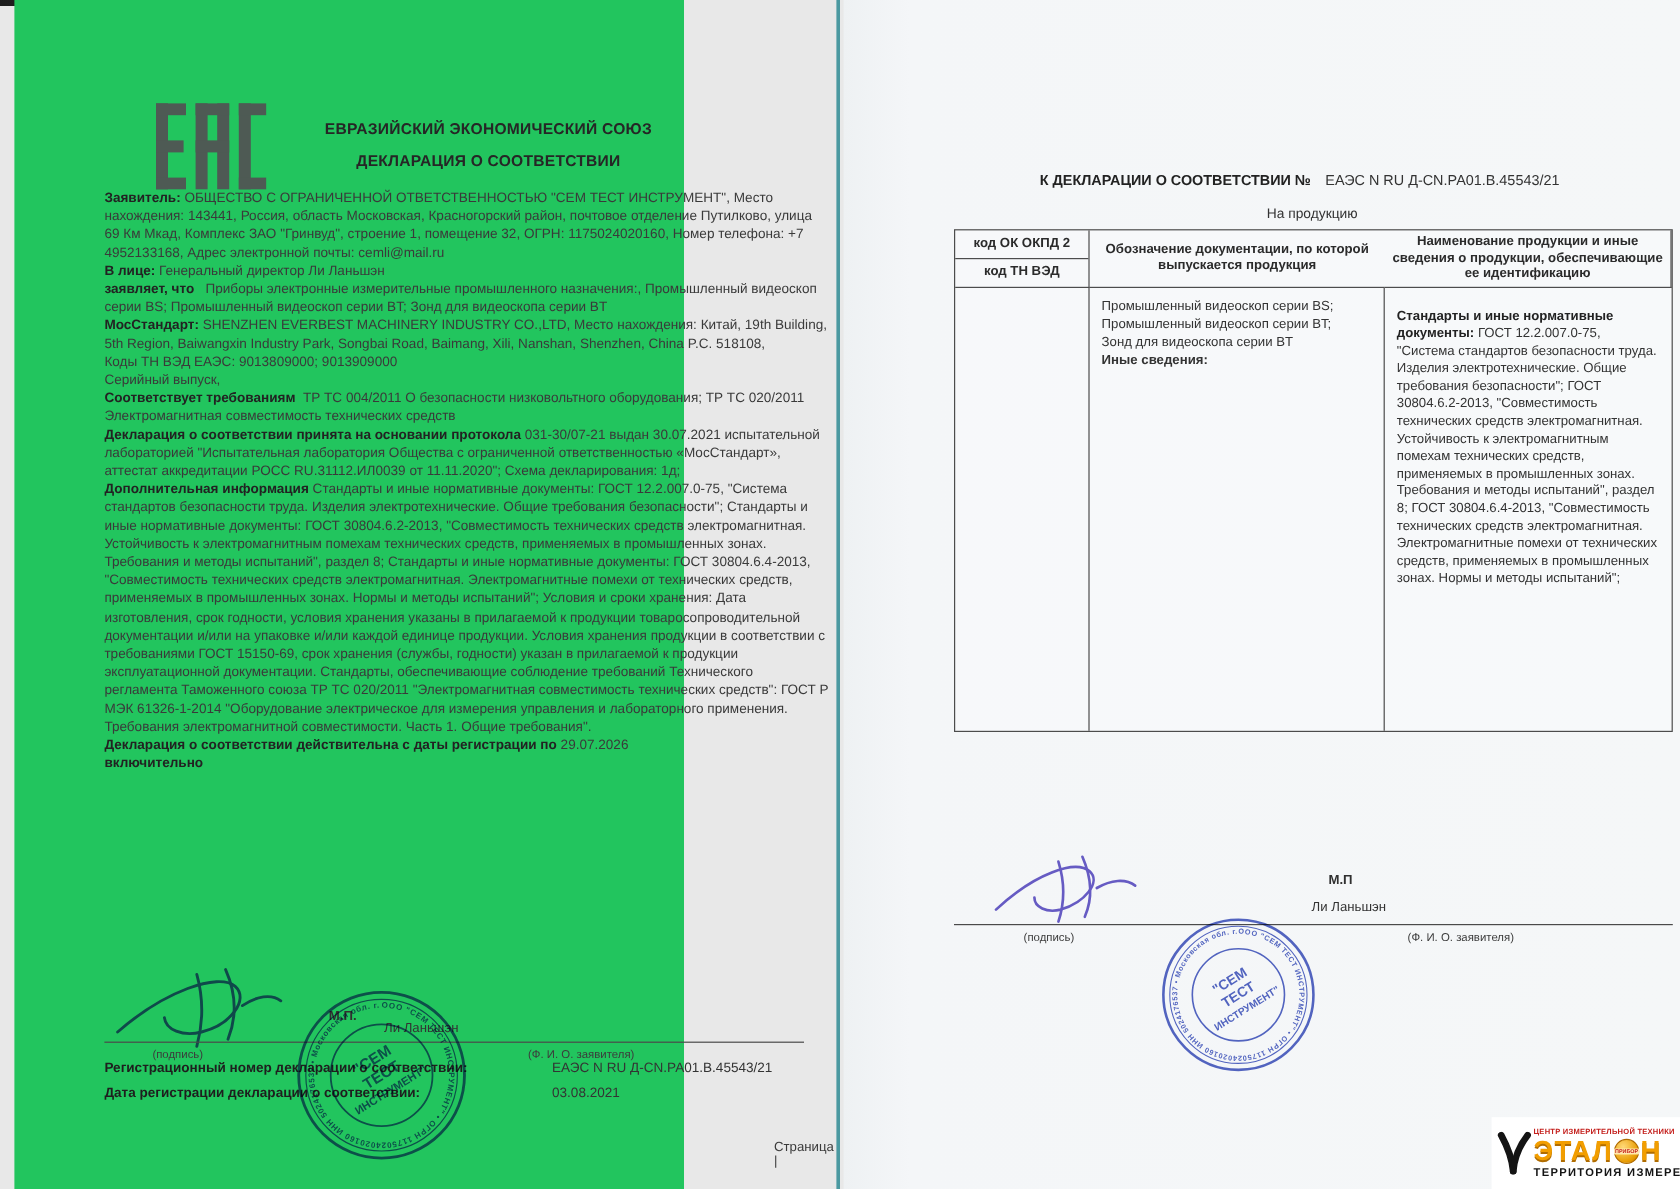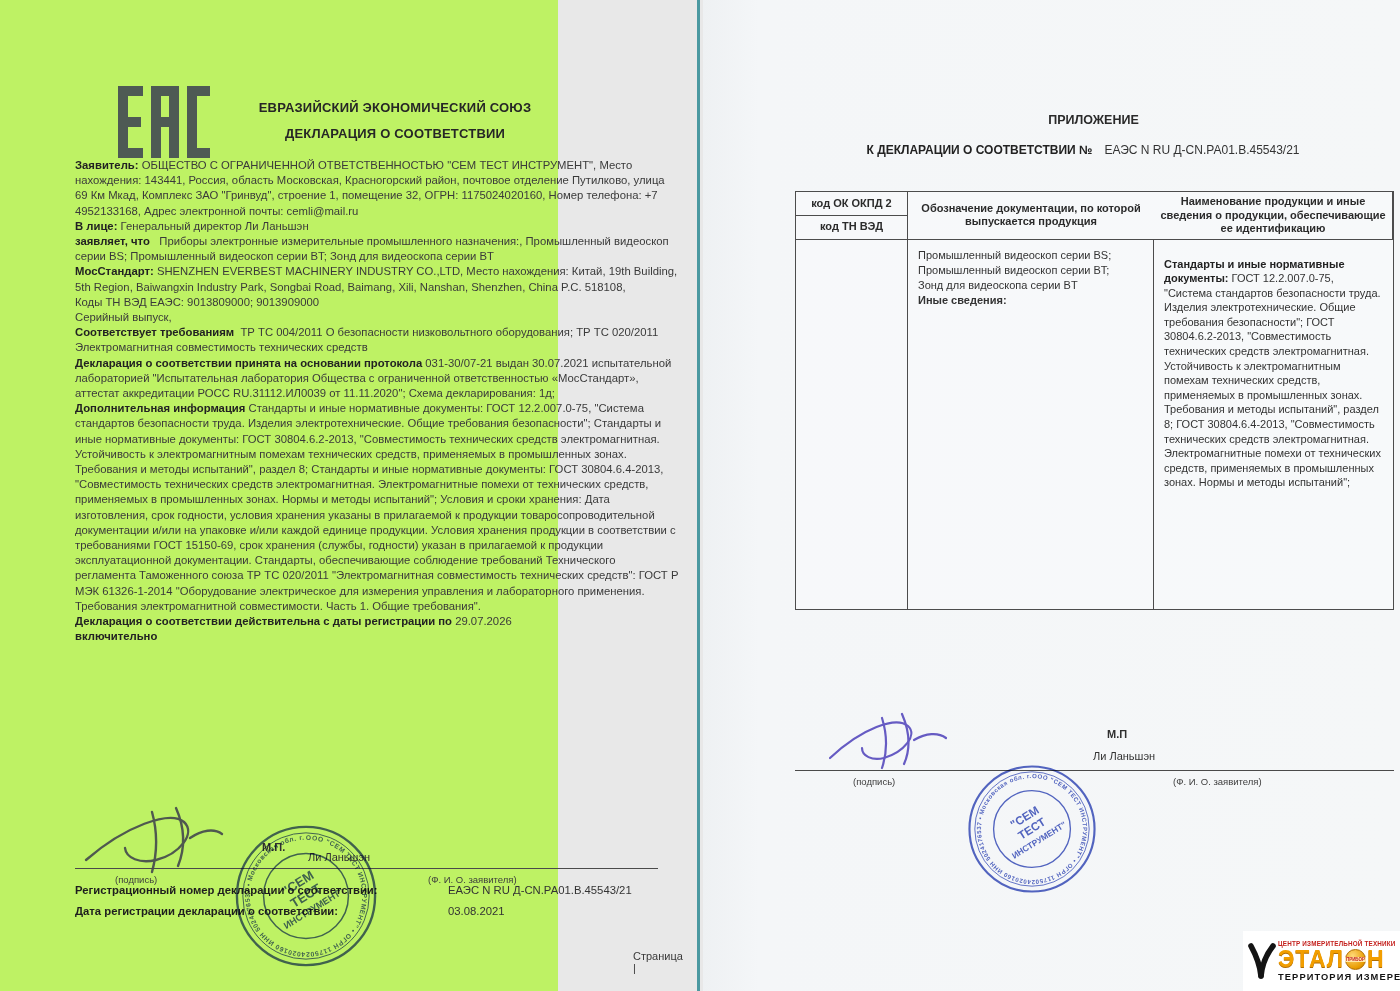--- a/index.html
+++ b/index.html
@@ -1,19 +1,19 @@
 <!DOCTYPE html>
 <html><head>
 <meta charset="utf-8">
 <style>
   html,body{margin:0;padding:0;}
   body{width:1400px;height:991px;position:relative;background:#e8e8e8;
        font-family:"Liberation Sans", sans-serif;overflow:hidden;}
   .page{position:absolute;top:0;height:991px;}
-  .page-left{left:0;width:558px;background:#bef264;}
+  .page-left{left:12px;width:558px;background:#22c55e;}
   .page-right{left:703px;width:697px;background:linear-gradient(90deg,#eef1f3 0%,#f4f6f8 8%,#f5f7f8 100%);}
   .divider{position:absolute;left:697px;top:0;width:3px;height:991px;background:#4b99a1;}
   .scan-edge{position:absolute;left:0;top:0;width:430px;height:5px;
              background:linear-gradient(90deg,#1c1c1c 0%,#3a3a3a 35%,rgba(120,120,120,0) 100%);}
   .scan-mark{position:absolute;left:1348px;top:7px;width:15px;height:4px;background:#9a9a9a;border-radius:2px;transform:rotate(-8deg);opacity:.8;}
 
   
   .eac-logo{position:absolute;left:118px;top:86px;}
   .head-center{position:absolute;left:170px;top:100px;width:450px;text-align:center;color:#262626;}
   .head-center .h1{font-weight:bold;font-size:13px;letter-spacing:.2px;}
@@ -159,25 +159,25 @@
     </g>
   </svg>
 
   <div class="page-num">Страница |</div>
 </div>
 
 <div class="divider"></div>
 
 <div class="page page-right">
 
-  <div class="r-title">ПРИЛОЖЕНИЕ</div>
   <div class="r-sub">
     <b>К ДЕКЛАРАЦИИ О СООТВЕТСТВИИ №</b>
     <span>ЕАЭС N RU Д-CN.РА01.В.45543/21</span>
   </div>
+  <div class="r-cap">На продукцию</div>
 
   <div class="tbl">
     <div class="cell hdr c1h">
       <div class="sub first">код ОК ОКПД 2</div>
       <div class="sub">код ТН ВЭД</div>
     </div>
     <div class="cell hdr last">Обозначение документации, по которой выпускается продукция</div>
     <div class="cell hdr">Наименование продукции и иные сведения о продукции, обеспечивающие ее идентификацию</div>
 
     <div class="cell bodycell"></div>

